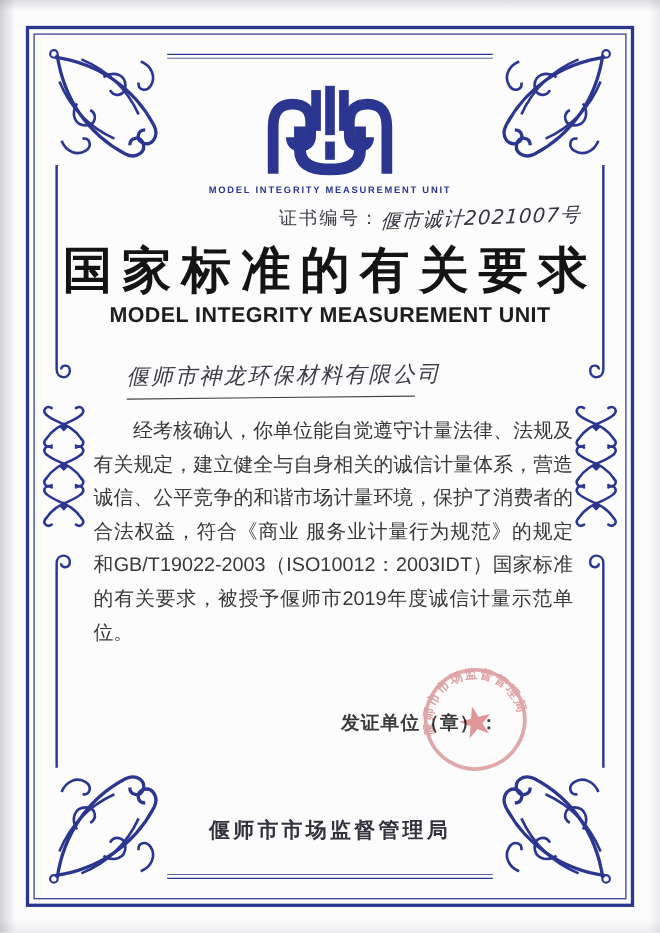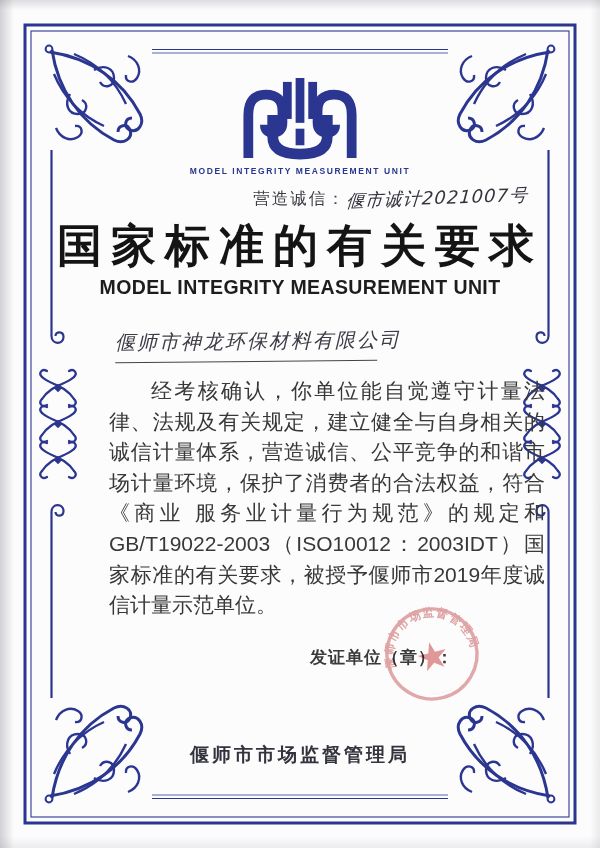--- a/index.html
+++ b/index.html
@@ -43,22 +43,22 @@
   }
   .awardee{
     position:absolute;top:328px;left:115px;width:262px;
     font-family:"DejaVu Sans", sans-serif;font-style:italic;
     font-size:20px;letter-spacing:2px;color:#3c3c46;
     border-bottom:1.6px solid #43434b;padding-bottom:6px;
     transform:rotate(-.6deg);white-space:nowrap;
   }
   .body-text{
     position:absolute;top:376px;left:85px;width:436px;
-    font-size:21px;line-height:30.6px;color:#383838;
-    text-align:justify;text-justify:inter-ideograph;text-indent:2em;margin-left:24px;
+    font-size:18px;line-height:30.6px;color:#383838;
+    text-align:justify;text-justify:inter-ideograph;text-indent:2em;
   }
   .issuer-row{
     position:absolute;top:646px;left:310px;
     font-size:17px;letter-spacing:1px;color:#3a3a3a;font-weight:bold;
   }
   .seal{position:absolute;left:382px;top:604px;width:100px;height:100px;z-index:3;
     opacity:.8;mix-blend-mode:multiply;transform:rotate(-14deg);}
   .issuer-name{
     position:absolute;top:742px;left:0;width:600px;text-align:center;
     font-size:19px;font-weight:bold;letter-spacing:3px;color:#33333d;
@@ -130,21 +130,21 @@
           <rect x="62.5" y="8" width="9" height="38"></rect>
           <rect x="75.5" y="4" width="9" height="46"></rect>
           <rect x="75.5" y="56" width="9" height="17"></rect>
           <rect x="88.5" y="8" width="9" height="38"></rect>
         </g>
       </svg>
       <div class="logo-caption">MODEL INTEGRITY MEASUREMENT UNIT</div>
     </div>
 
     <div class="certno-row">
-      <span class="certno-label">营造诚信：</span><span class="certno-value">偃市诚计2021007号</span>
+      <span class="certno-label">证书编号：</span><span class="certno-value">偃市诚计2021007号</span>
     </div>
 
     <div class="title-zh">国家标准的有关要求</div>
     <div class="title-en">MODEL INTEGRITY MEASUREMENT UNIT</div>
 
     <div class="awardee">偃师市神龙环保材料有限公司</div>
 
     <div class="body-text">经考核确认，你单位能自觉遵守计量法律、法规及有关规定，建立健全与自身相关的诚信计量体系，营造诚信、公平竞争的和谐市场计量环境，保护了消费者的合法权益，符合《商业 服务业计量行为规范》的规定和GB/T19022-2003（ISO10012：2003IDT）国家标准的有关要求，被授予偃师市2019年度诚信计量示范单位。</div>
 
     <div class="issuer-row">发证单位（章）：</div>

